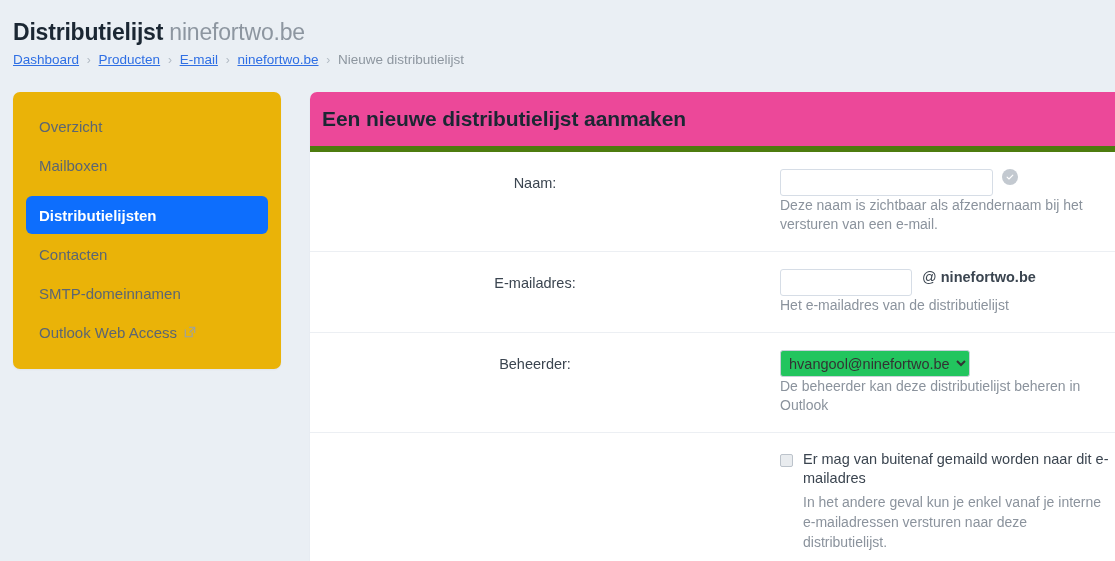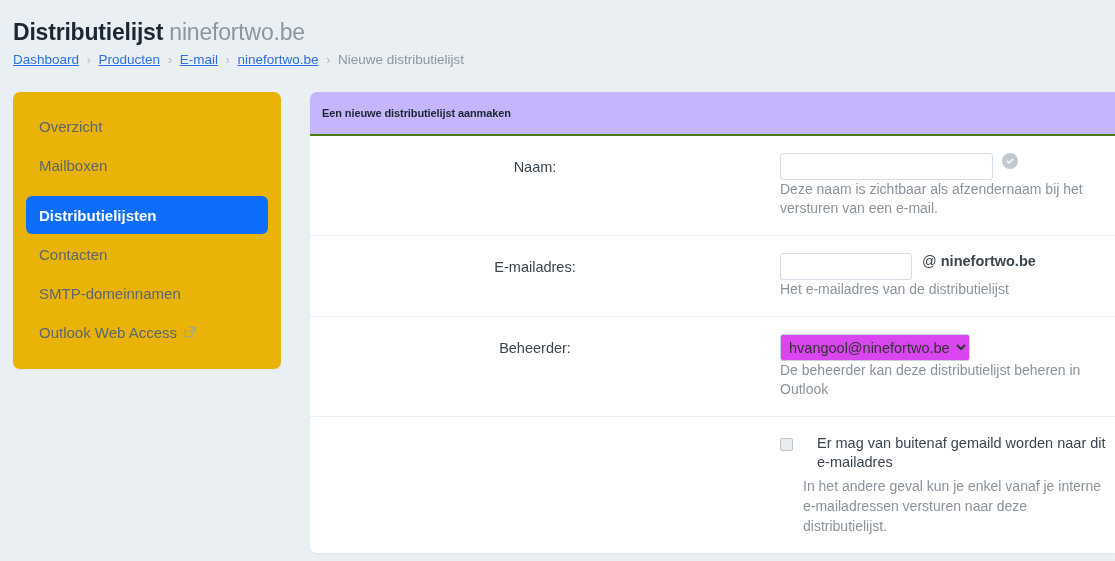--- a/index.html
+++ b/index.html
@@ -96,24 +96,24 @@
   
   .panel {
     flex: 1 1 auto;
     margin-left: 29px;
     background: #ffffff;
     border-radius: 7px 0 0 7px;
     box-shadow: 0 1px 2px rgba(40,60,90,0.05);
     overflow: hidden;
   }
   .panel-header {
-    background: #c4b5fd;
-    border-bottom: 2px solid #4d7c0f;
+    background: #ec4899;
+    border-bottom: 6px solid #4d7c0f;
     padding: 15px 0 15px 12px;
-    font-size: 11px;
+    font-size: 21px;
     font-weight: 700;
     color: #1b2733;
     letter-spacing: -0.1px;
   }
 
   .form-row {
     display: flex;
     padding: 17px 0 17px 0;
     border-bottom: 1px solid #eceff3;
   }
@@ -173,21 +173,21 @@
   .help-text {
     font-size: 14px;
     color: #8b939d;
     line-height: 19px;
   }
 
   select.admin-select {
     height: 27px;
     border: 1px solid #c9d1da;
     border-radius: 3px;
-    background: #d946ef;
+    background: #22c55e;
     font-family: "Liberation Sans", sans-serif;
     font-size: 14.5px;
     color: #333;
     padding: 0 3px 0 4px;
     outline: none;
   }
 
   .check-row {
     display: flex;
     align-items: flex-start;
@@ -200,21 +200,20 @@
     border: 1px solid #bcc3cb;
     background: #e9ecef;
     border-radius: 2px;
     margin: 4px 10px 0 0;
     flex: 0 0 auto;
   }
   .check-label {
     font-size: 14.5px;
     color: #3b4550;
     line-height: 19px;
-    margin-left: 14px;
   }
   .check-sub {
     margin-top: 4px;
     font-size: 14px;
     color: #8b939d;
     line-height: 20px;
     max-width: 505px;
   }
 </style>
 </head>

